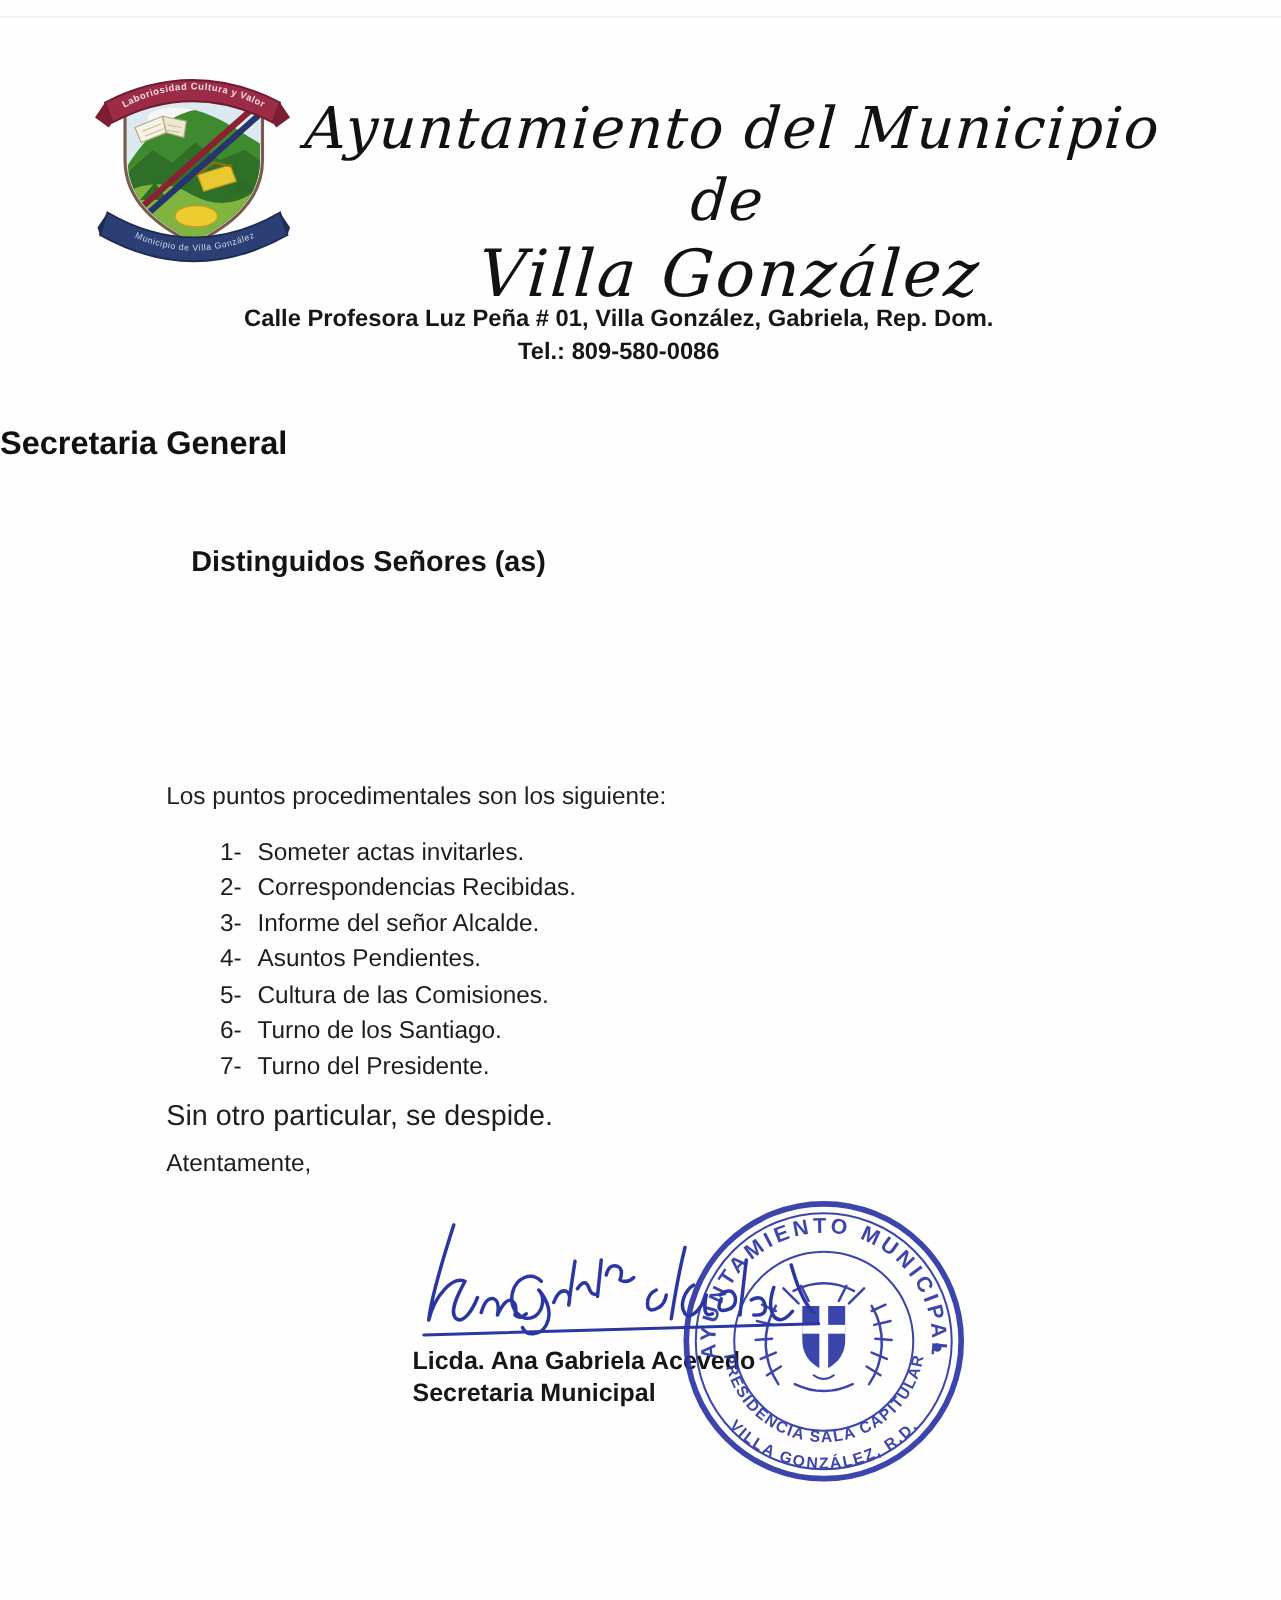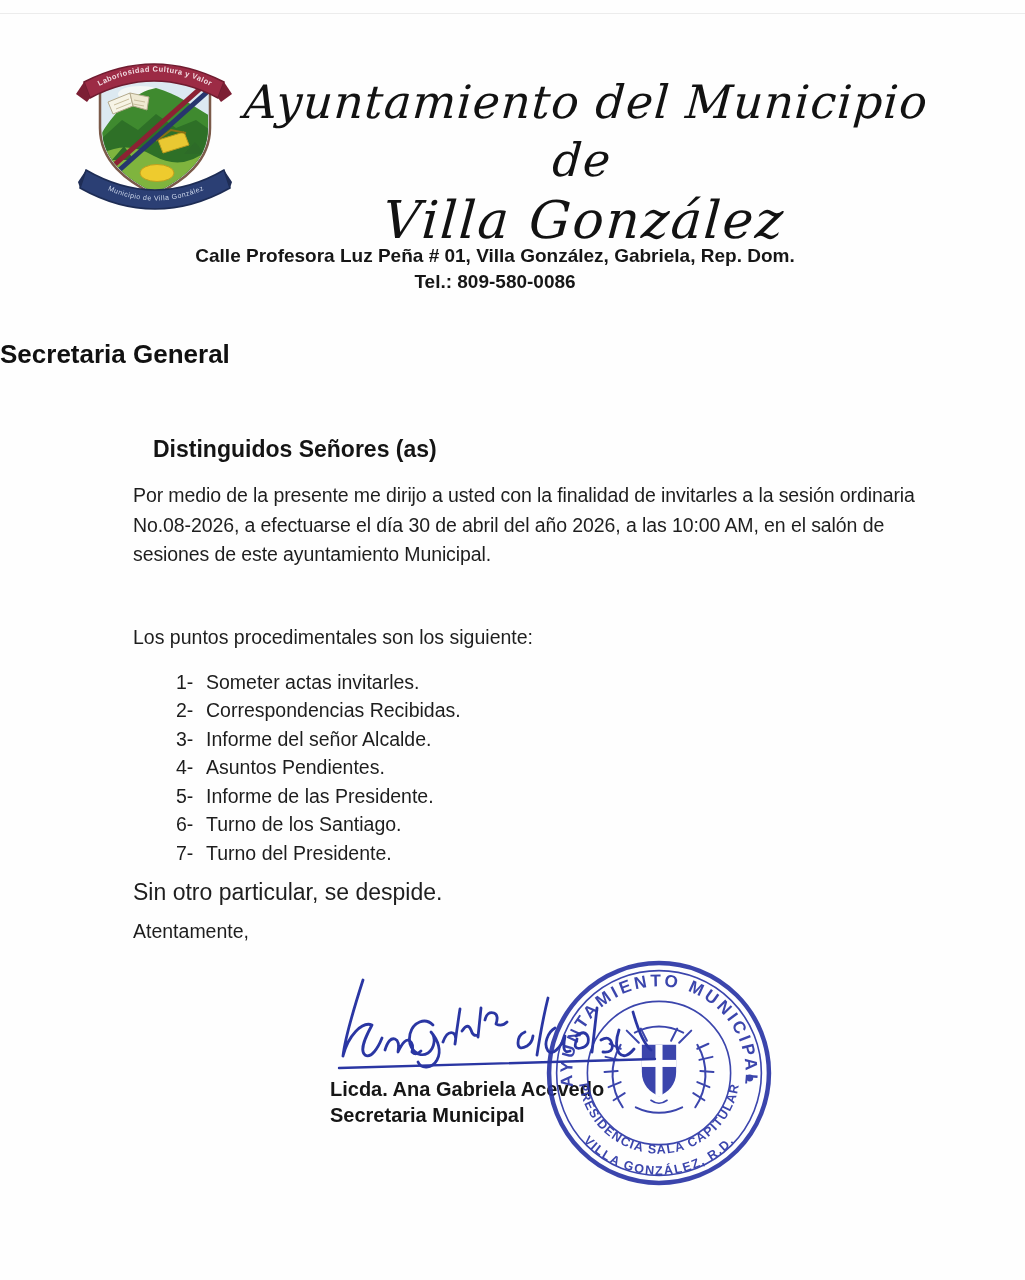--- a/index.html
+++ b/index.html
@@ -95,21 +95,20 @@
 
   <div class="addr">
     <div>Calle Profesora Luz Peña # 01, Villa González, Gabriela, Rep. Dom.</div>
     <div>Tel.: 809-580-0086</div>
   </div>
 
   <div class="dept">Secretaria General</div>
 
   <div class="salutation">Distinguidos Señores (as)</div>
 
-  <div class="body-par">Por medio de la presente me dirijo a usted con la finalidad de invitarles a la sesión ordinaria No.08-2026, a efectuarse el día 30 de abril del año 2026, a las 10:00 AM, en el salón de sesiones de este ayuntamiento Municipal.</div>
 
   <div class="agenda-intro">Los puntos procedimentales son los siguiente:</div>
 
   <div class="agenda">
     <div class="agenda-item">
       <span class="num">1-</span>
       <span class="txt">Someter actas invitarles.</span>
     </div>
     <div class="agenda-item">
       <span class="num">2-</span>
@@ -118,21 +117,21 @@
     <div class="agenda-item">
       <span class="num">3-</span>
       <span class="txt">Informe del señor Alcalde.</span>
     </div>
     <div class="agenda-item">
       <span class="num">4-</span>
       <span class="txt">Asuntos Pendientes.</span>
     </div>
     <div class="agenda-item">
       <span class="num">5-</span>
-      <span class="txt">Informe de las Presidente.</span>
+      <span class="txt">Cultura de las Comisiones.</span>
     </div>
     <div class="agenda-item">
       <span class="num">6-</span>
       <span class="txt">Turno de los Santiago.</span>
     </div>
     <div class="agenda-item">
       <span class="num">7-</span>
       <span class="txt">Turno del Presidente.</span>
     </div>
   </div>

